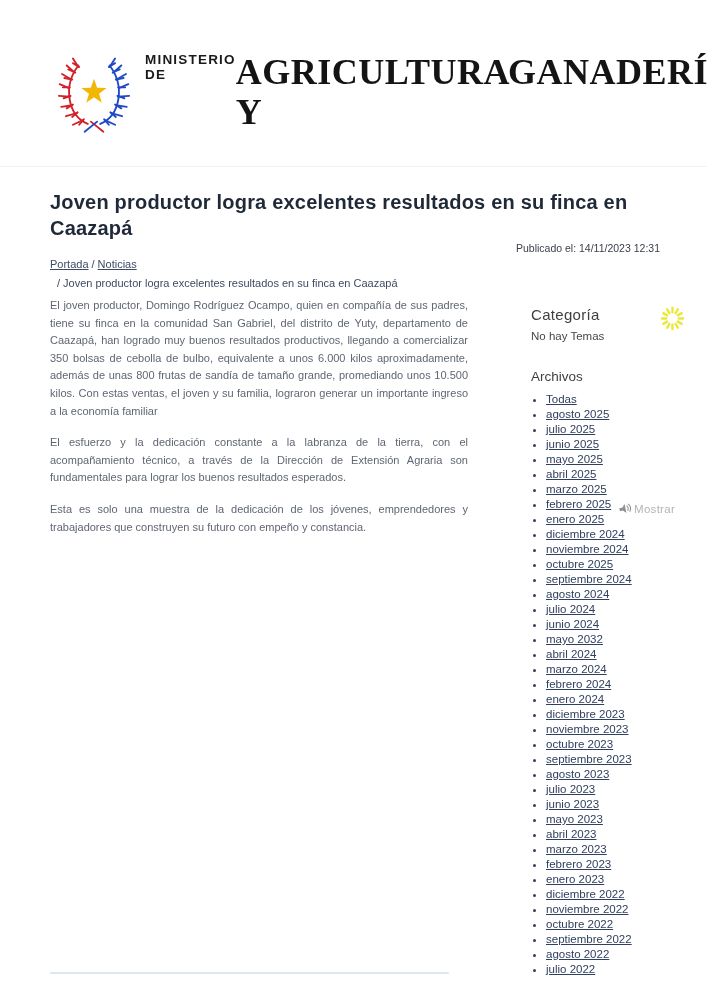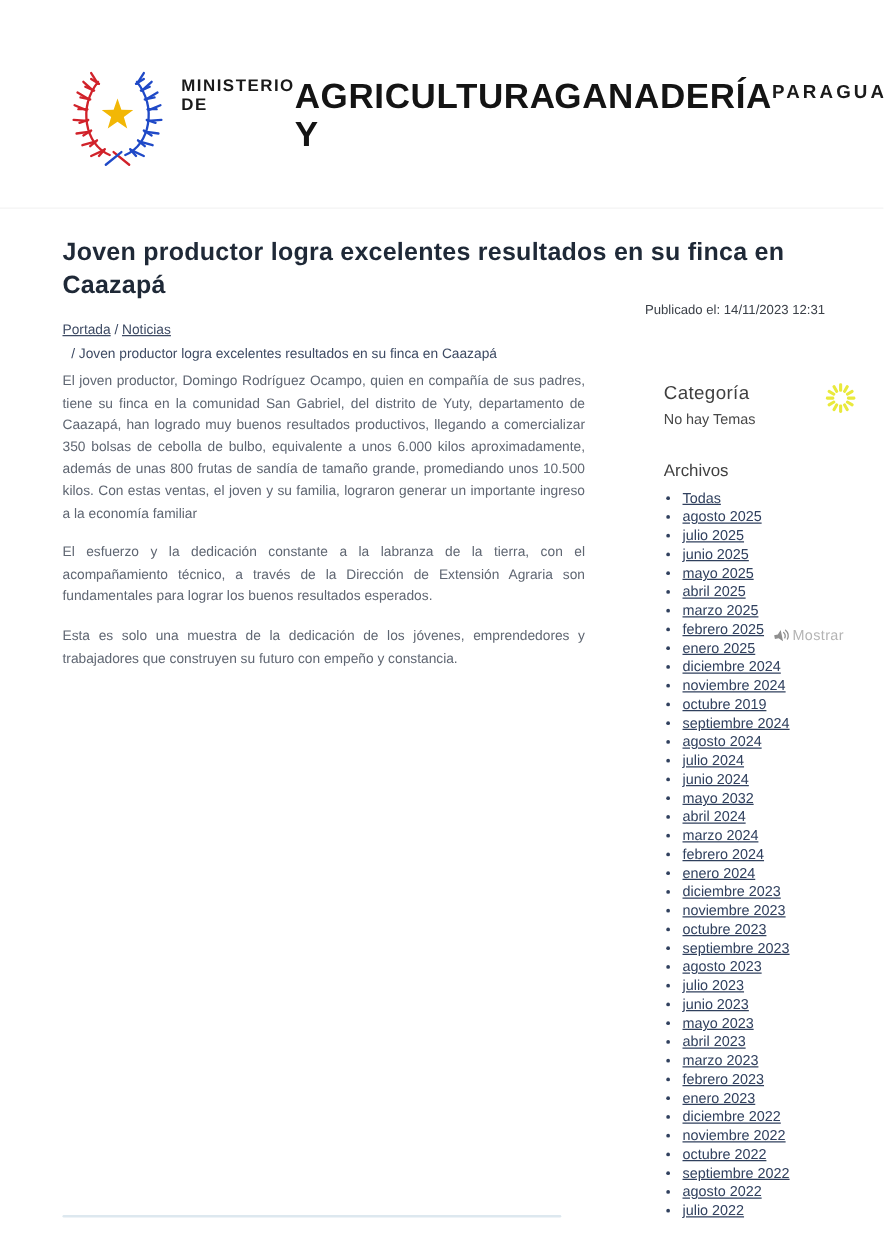--- a/index.html
+++ b/index.html
@@ -6,21 +6,21 @@
   html,body { background:#ffffff; }
   body { font-family:"Liberation Sans", sans-serif; }
   .page { position:relative; width:707px; height:1000px; background:#fff; overflow:hidden; margin:0 auto; }
 
   
   .site-header { position:absolute; top:33px; left:55px; display:flex; align-items:center; }
   .logo-left { display:flex; align-items:center; }
   .wreath { width:78px; height:118px; flex:0 0 auto; margin-right:12px; }
   .logo-text-left { display:flex; }
   .lt-small { font-size:13.5px; font-weight:700; letter-spacing:1.2px; color:#1a1a1a; }
-  .lt-big { font-family:Liberation Sans, sans-serif; font-size:28px; font-weight:700; color:#141414; line-height:1.12; letter-spacing:0.5px; }
+  .lt-big { font-family:Liberation Serif, serif; font-size:36px; font-weight:700; color:#141414; line-height:1.12; letter-spacing:0.5px; }
   .lt-country { font-size:15px; font-weight:700; letter-spacing:2.5px; color:#1a1a1a; margin-top:4px; }
   .logo-divider { width:1px; height:116px; background:#8f8f8f; margin:0 20px 0 16px; }
   .logo-text-right { display:flex; flex-direction:column; }
   .rt-small { font-size:11px; font-weight:700; letter-spacing:1.5px; color:#701a75; }
   .rt-big { font-family:"Liberation Serif", serif; font-size:20px; font-weight:700; color:#0369a1; line-height:1.12; letter-spacing:0.5px; }
   .rt-bottom { font-size:14.5px; font-weight:700; letter-spacing:1.5px; color:#1a1a1a; margin-top:3px; }
   .header-rule { position:absolute; top:166px; left:0; width:707px; height:1px; background:#f3f3f3; }
 
   
   .article-title { position:absolute; top:189px; left:50px; width:628px; font-size:20px; font-weight:700; color:#1f2937; line-height:1.32; letter-spacing:0.2px; }
@@ -171,21 +171,21 @@
         <li><a>marzo 2025</a></li>
 
         <li><a>febrero 2025</a></li>
 
         <li><a>enero 2025</a></li>
 
         <li><a>diciembre 2024</a></li>
 
         <li><a>noviembre 2024</a></li>
 
-        <li><a>octubre 2019</a></li>
+        <li><a>octubre 2025</a></li>
 
         <li><a>septiembre 2024</a></li>
 
         <li><a>agosto 2024</a></li>
 
         <li><a>julio 2024</a></li>
 
         <li><a>junio 2024</a></li>
 
         <li><a>mayo 2032</a></li>

